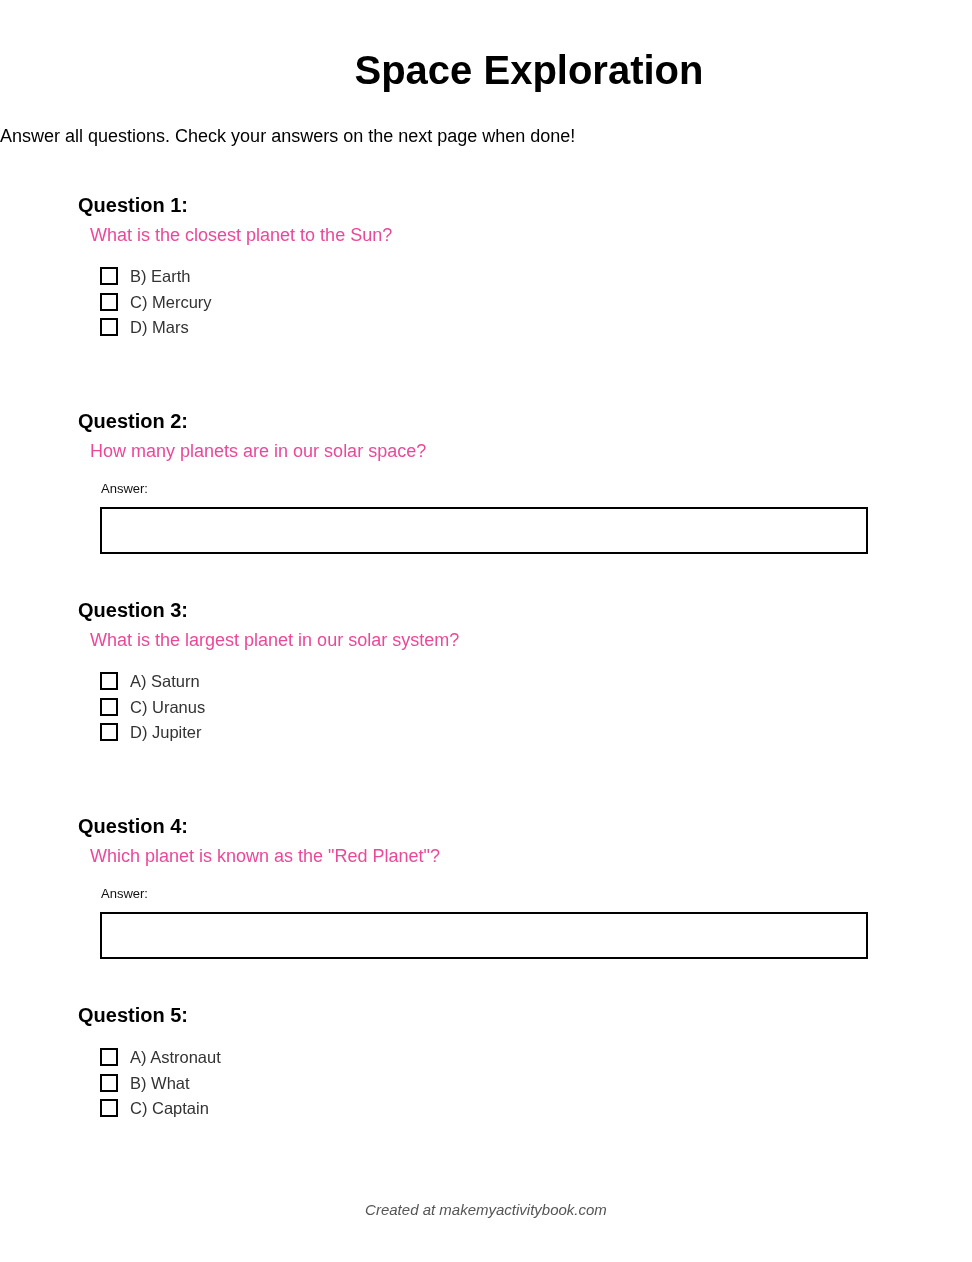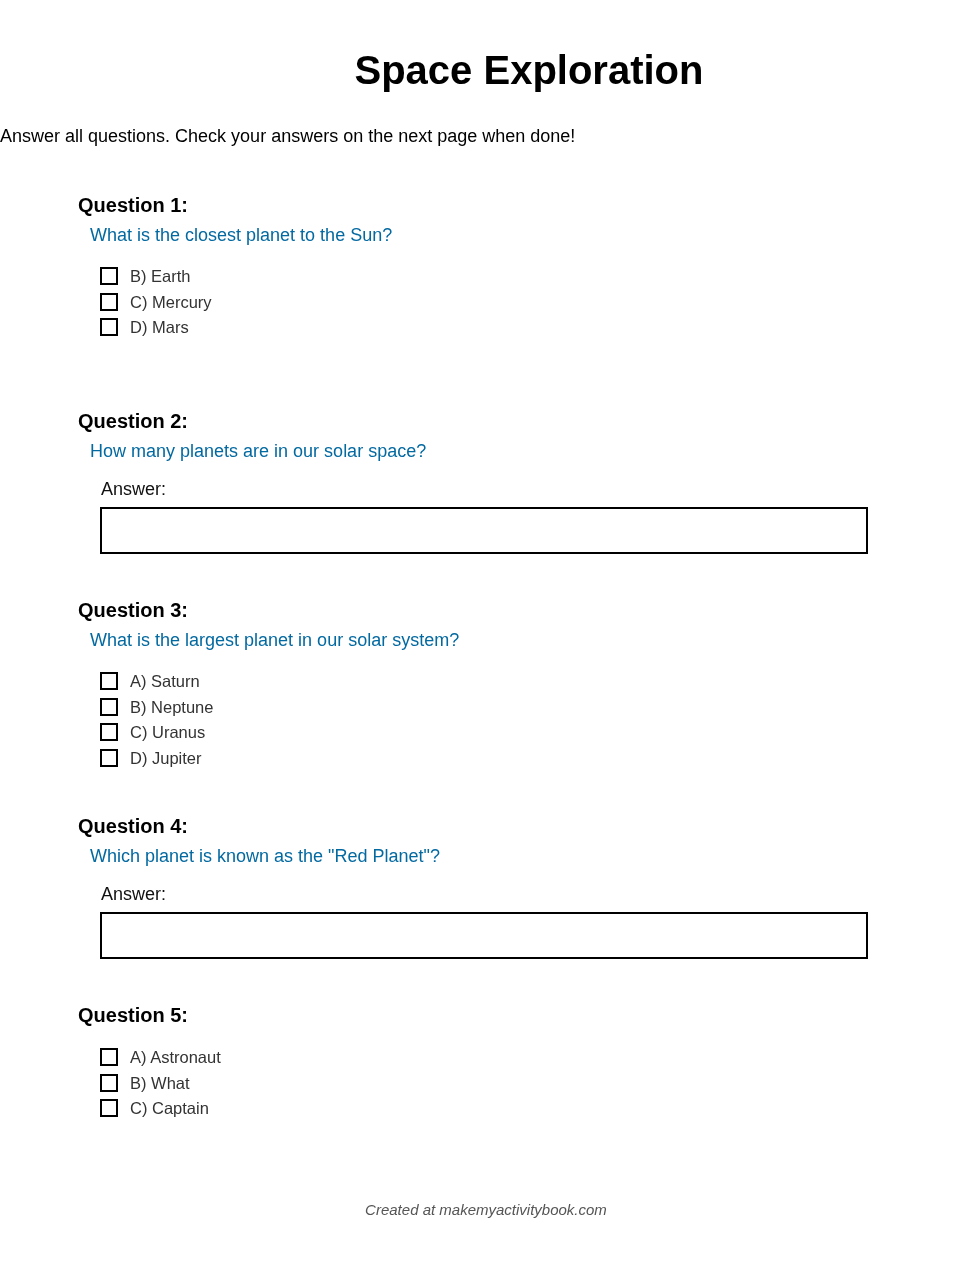--- a/index.html
+++ b/index.html
@@ -1,26 +1,26 @@
 <!DOCTYPE html>
 <html><head>
 <meta charset="utf-8">
 <style>
   html, body { margin: 0; padding: 0; background: #ffffff; }
   body { width: 972px; height: 1262px; position: relative; font-family: "Liberation Sans", sans-serif; color: #000; overflow: hidden; }
   .title { position: absolute; left: 0; width: 972px; top: 46px; text-align: center; font-size: 40px; font-weight: bold; line-height: 48px; margin: 0; padding-left: 43px; }
   .subtitle { position: absolute; left: 0; width: 972px; top: 125px; text-align: left; font-size: 18px; line-height: 22px; }
   .question { position: absolute; left: 78px; width: 800px; }
   .q-heading { font-size: 20px; font-weight: bold; line-height: 24px; margin: 0; }
-  .q-text { font-size: 18px; line-height: 22px; margin-left: 12px; margin-top: 7px; color: #0369a1; }
+  .q-text { font-size: 18px; line-height: 22px; margin-left: 12px; margin-top: 7px; color: #ec4899; }
   .options { margin-left: 22px; margin-top: 17px; }
   .option { display: flex; align-items: center; height: 25.7px; cursor: pointer; }
   .checkbox { width: 14px; height: 14px; border: 2px solid #000; box-sizing: content-box; margin-right: 12px; background: #fff; }
   .opt-label { font-size: 16.5px; color: #333; line-height: 20px; }
-  .answer-label { font-size: 18px; color: #111; margin-left: 23px; margin-top: 18px; line-height: 18px; }
+  .answer-label { font-size: 13px; color: #111; margin-left: 23px; margin-top: 18px; line-height: 18px; }
   .answer-box { margin-left: 22px; margin-top: 9px; width: 768px; height: 47px; border: 2px solid #000; box-sizing: border-box; background: #fff; }
   .footer { position: absolute; left: 0; width: 972px; top: 1201px; text-align: center; font-size: 15px; font-style: italic; color: #555; line-height: 18px; }
 </style>
 </head>
 <body>
 
 <h1 class="title">Space Exploration</h1>
 <div class="subtitle">Answer all questions. Check your answers on the next page when done!</div>
 
 <div class="question" style="top:193px;">
@@ -52,24 +52,20 @@
 <div class="question" style="top:598px;">
   <div class="q-heading">Question 3:</div>
   <div class="q-text">What is the largest planet in our solar system?</div>
   <div class="options">
     <div class="option">
         <span class="checkbox"></span>
         <span class="opt-label">A) Saturn</span>
       </div>
     <div class="option">
         <span class="checkbox"></span>
-        <span class="opt-label">B) Neptune</span>
-      </div>
-    <div class="option">
-        <span class="checkbox"></span>
         <span class="opt-label">C) Uranus</span>
       </div>
     <div class="option">
         <span class="checkbox"></span>
         <span class="opt-label">D) Jupiter</span>
       </div>
   </div>
 </div>
 
 <div class="question" style="top:814px;">

